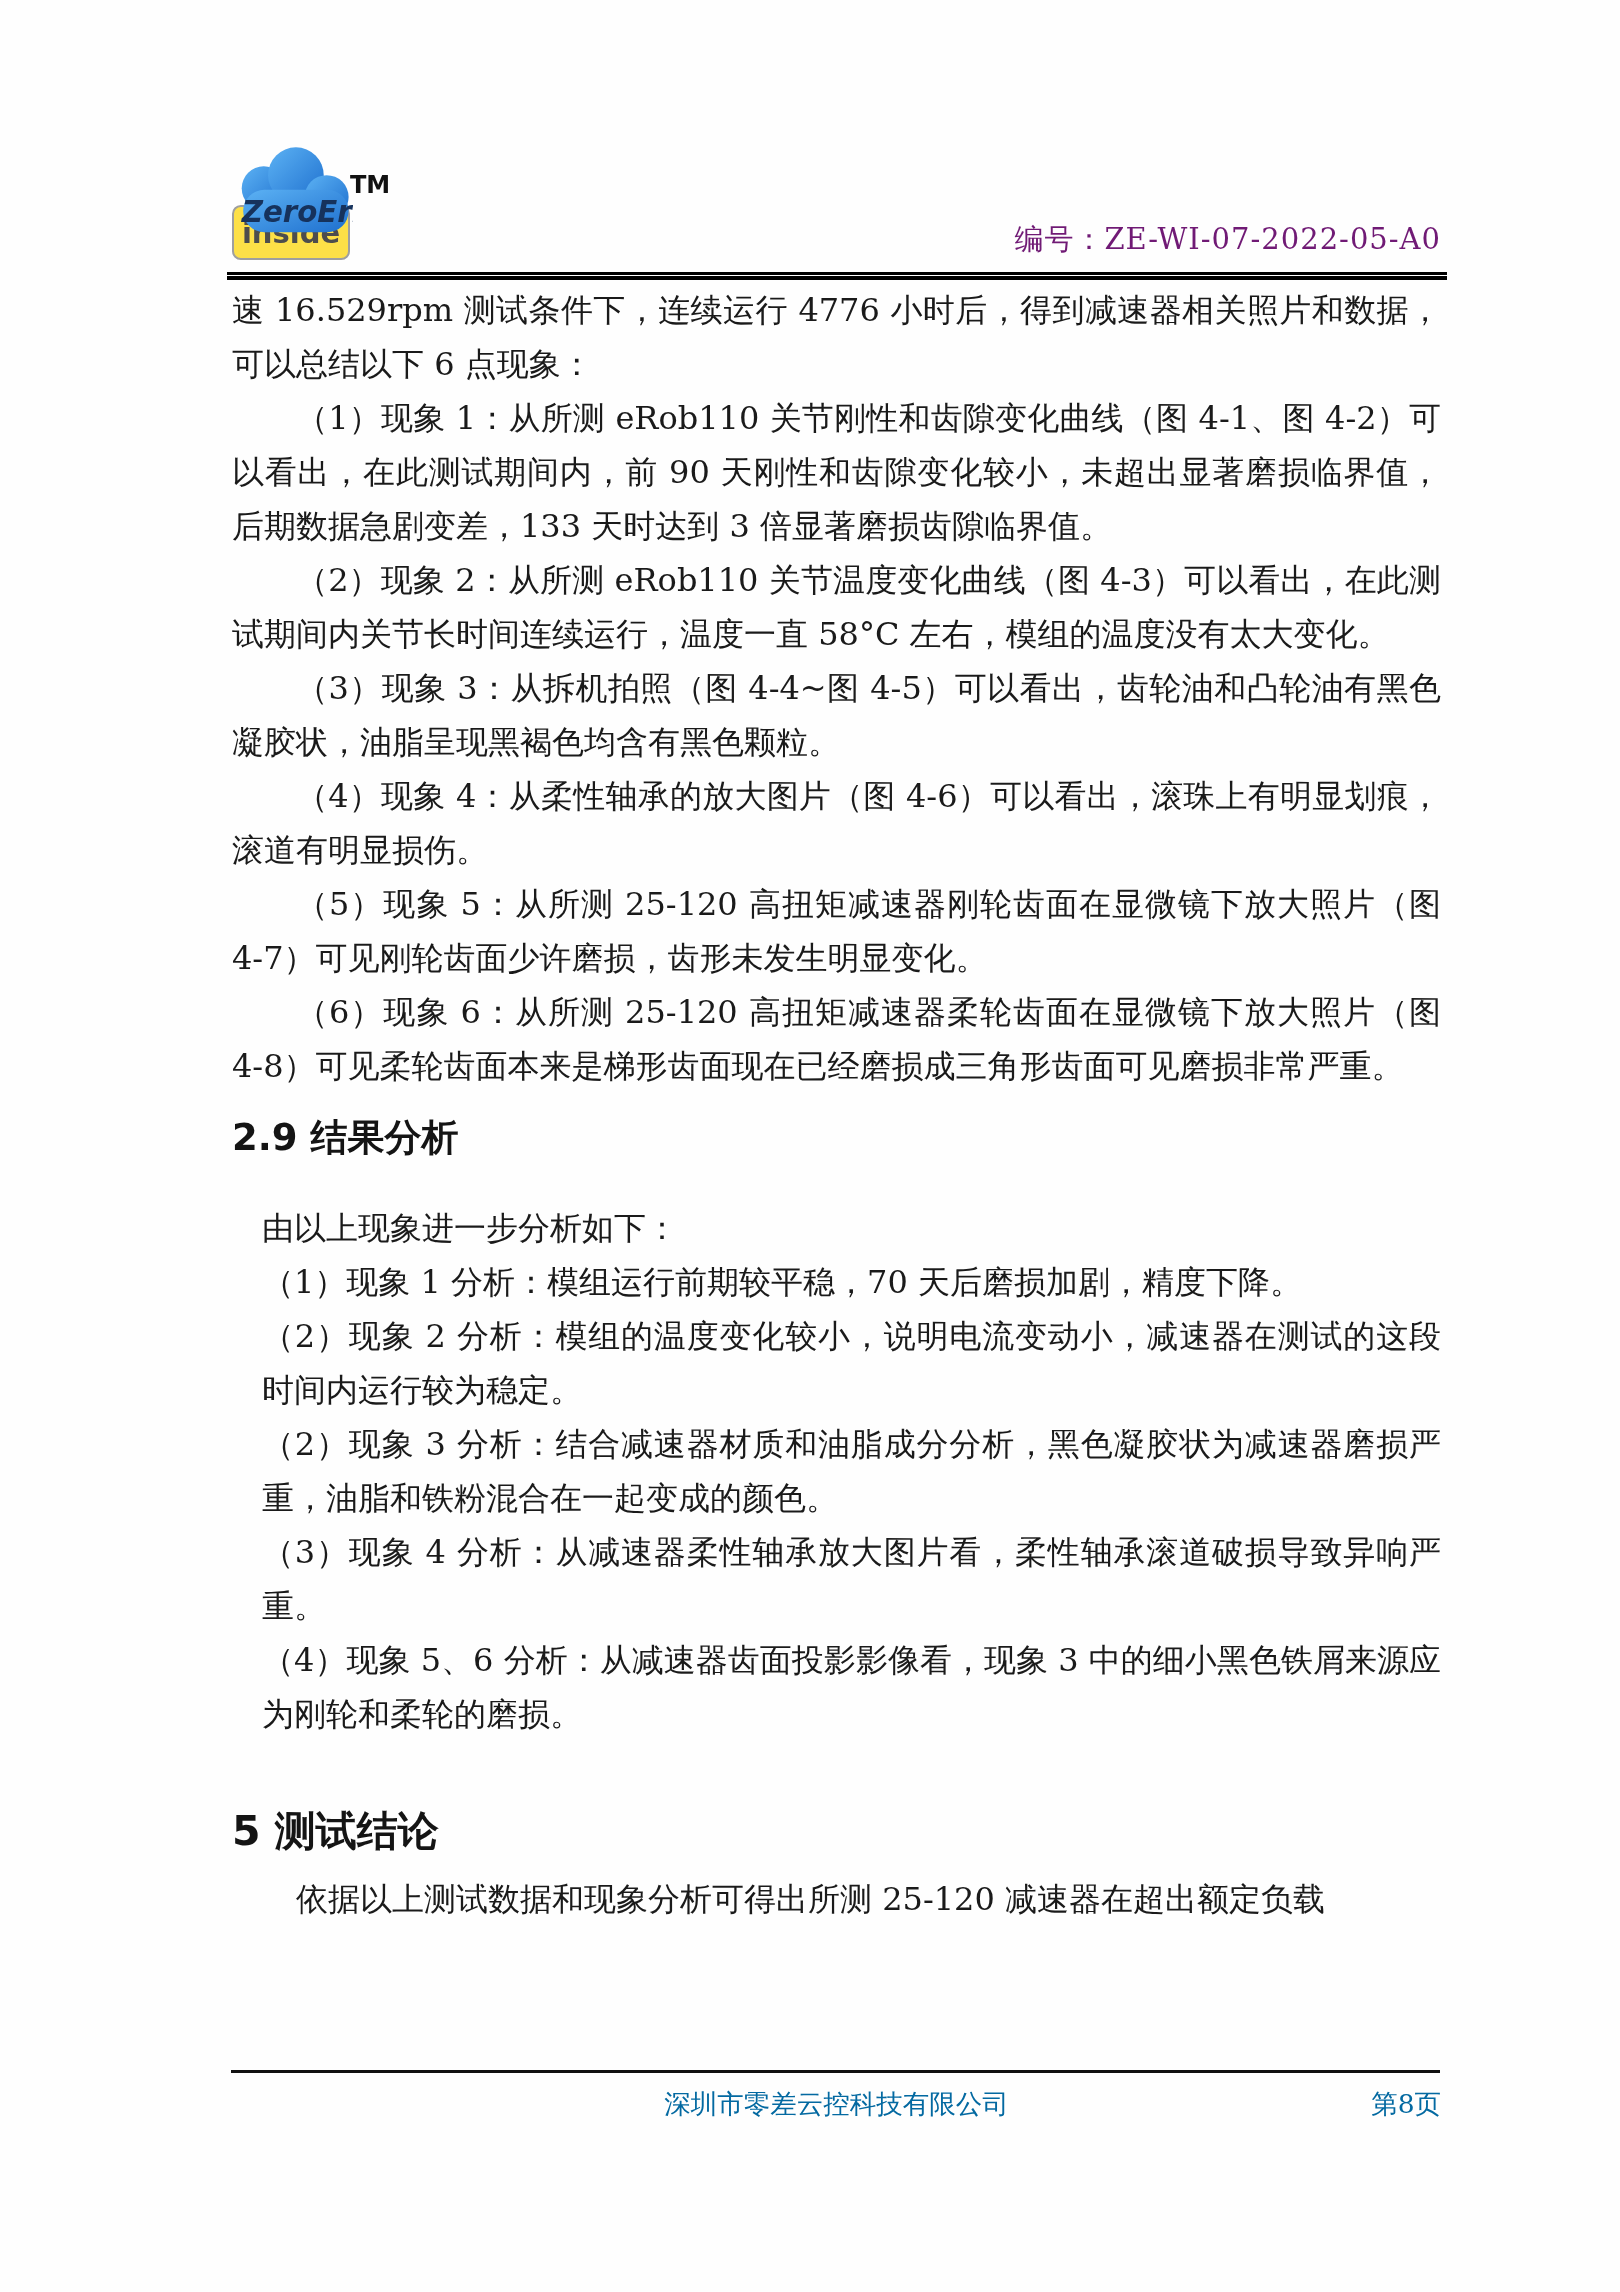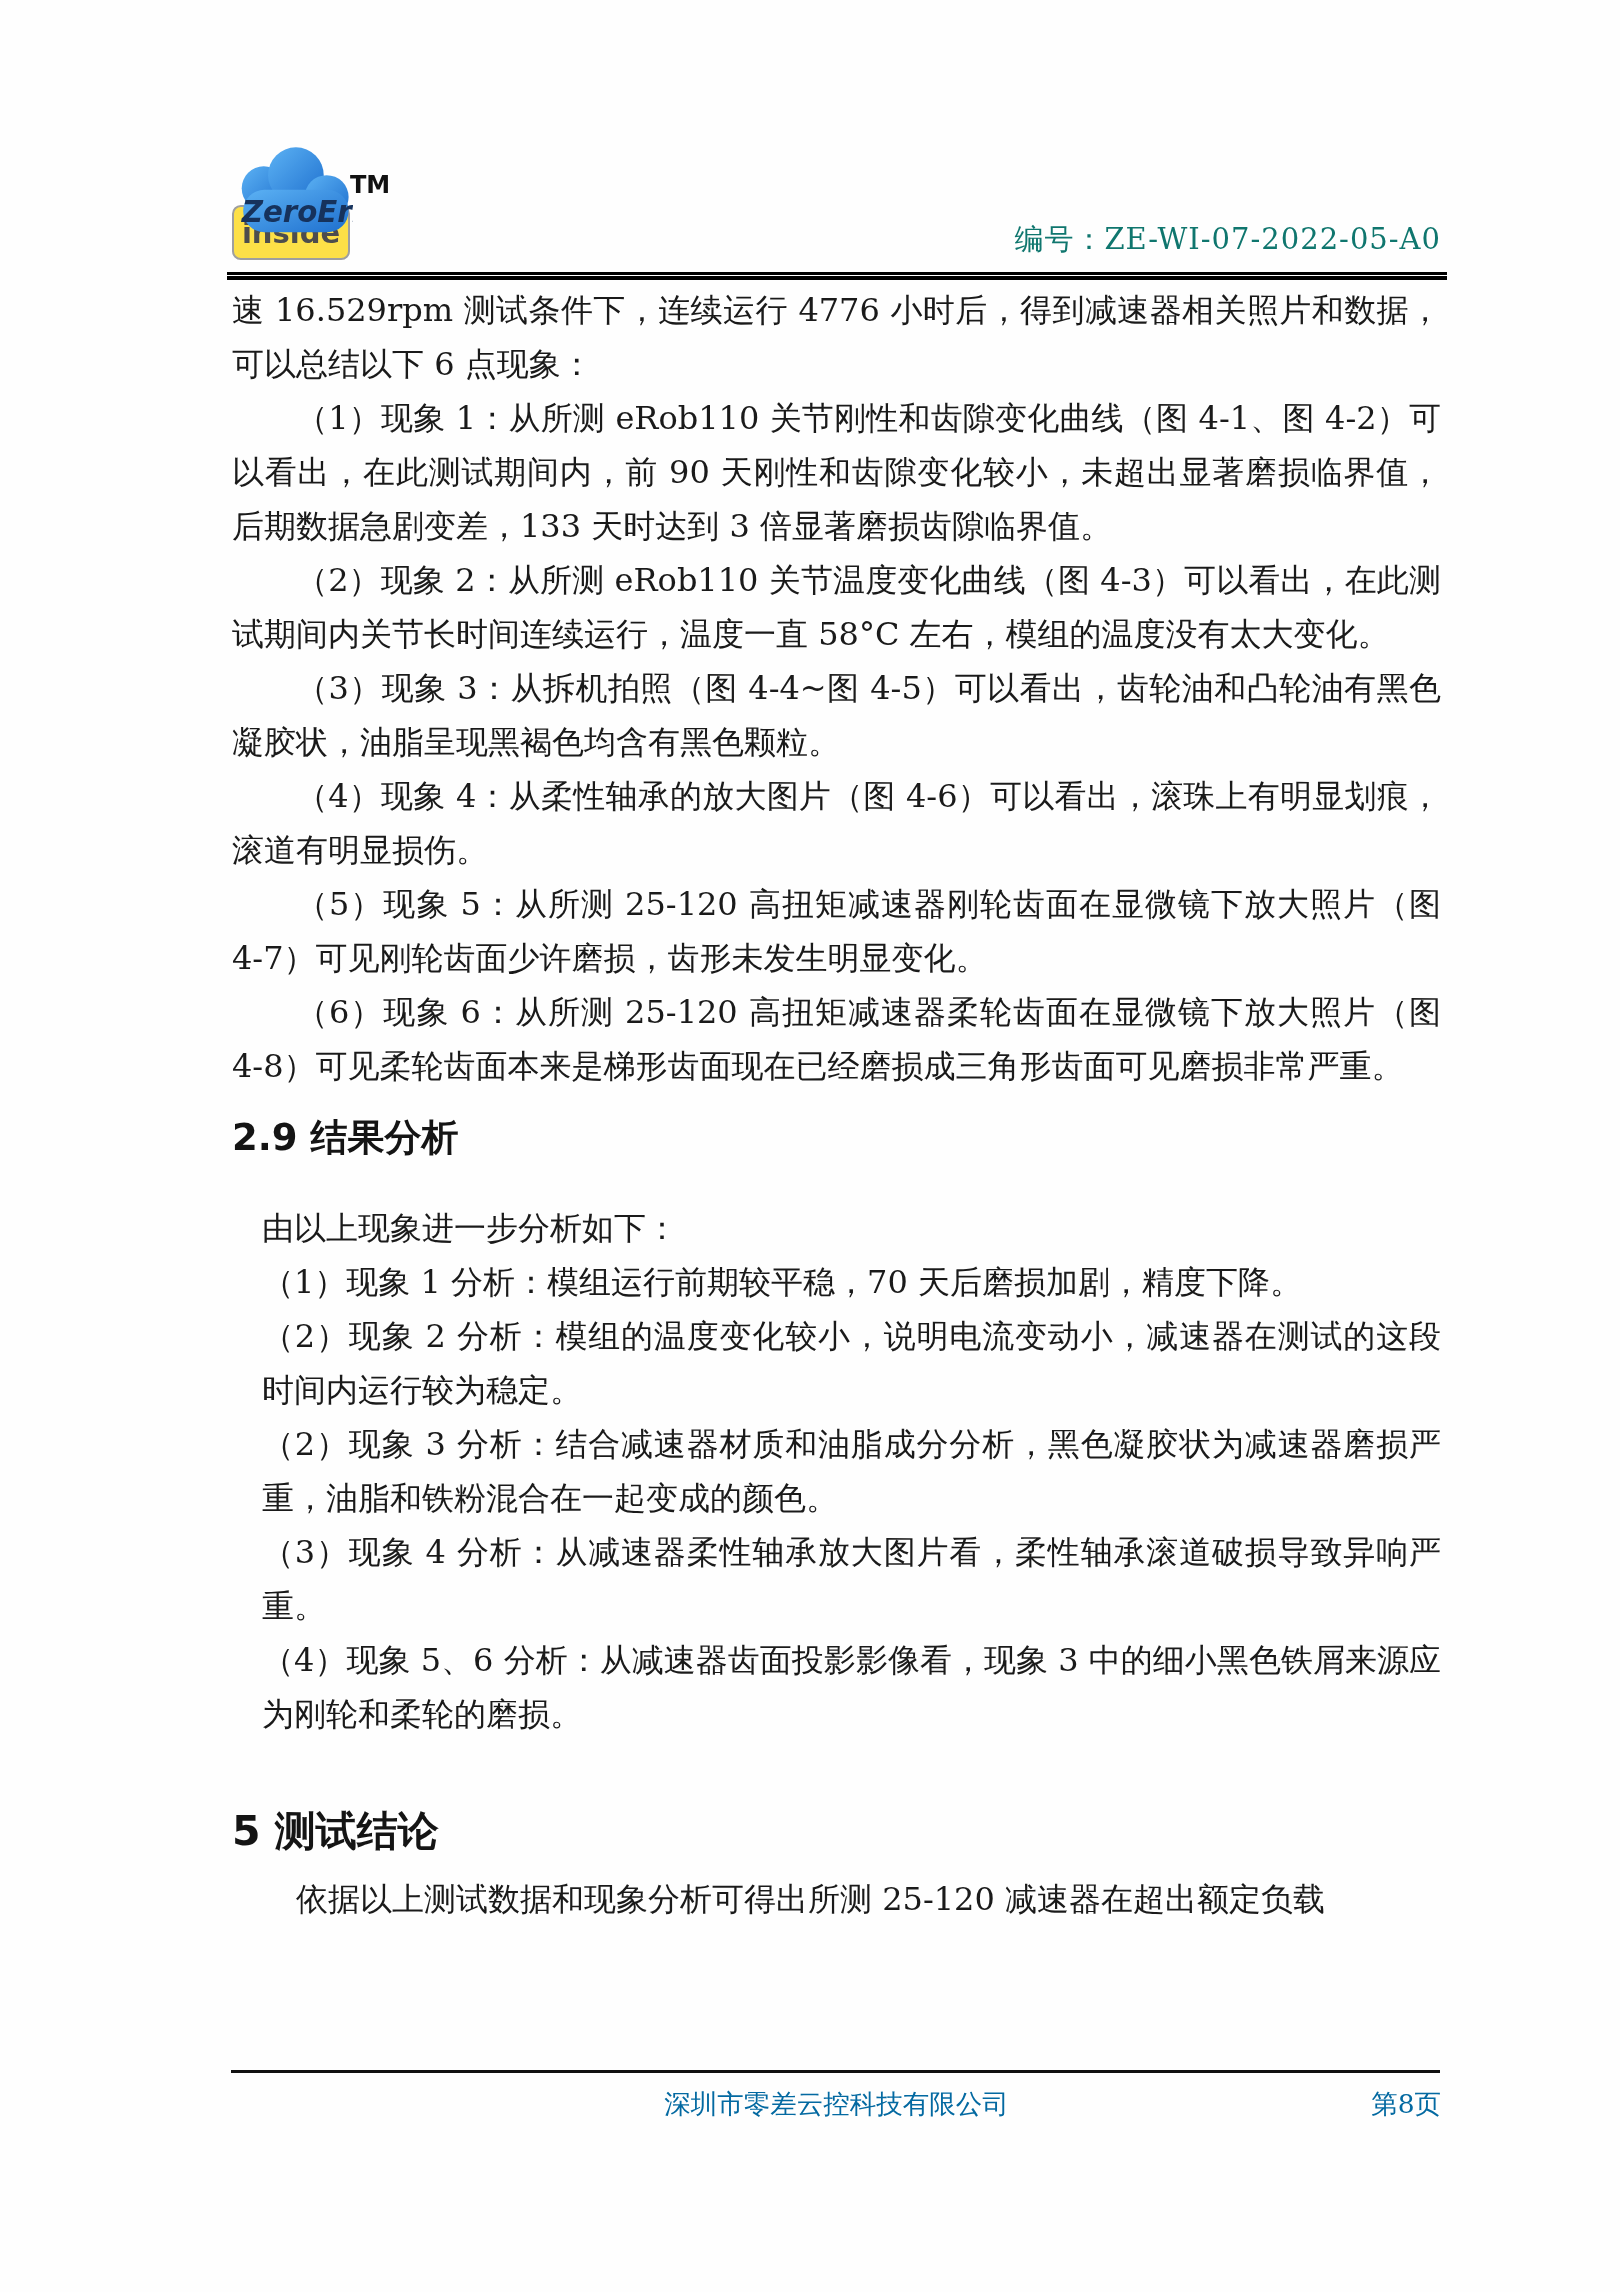--- a/index.html
+++ b/index.html
@@ -22,21 +22,21 @@
     font-weight:bold;font-size:29px;color:#4d4d4d;z-index:1;
   }
   .logo-cloud{position:absolute;left:-2px;top:0;z-index:2;}
   .logo-tm{
     position:absolute;left:118px;top:27.4px;z-index:3;
     font-family:"DejaVu Sans","Liberation Sans",sans-serif;
     font-weight:bold;font-size:24px;color:#111;
   }
   .doc-number{
     position:absolute;top:220px;left:232px;width:1209px;
-    text-align:right;font-size:29px;letter-spacing:1px;color:#0f766e;
+    text-align:right;font-size:29px;letter-spacing:1px;color:#701a75;
   }
   .header-rule{
     position:absolute;left:227px;top:272px;width:1220px;height:7.8px;
     background:linear-gradient(to bottom,#000 0px,#000 2.9px,#fff 2.9px,#fff 3.9px,#000 3.9px,#000 7.8px);
   }
   
   .content{
     position:relative;
     margin:0 179px 0 232px;
     padding-top:283px;

